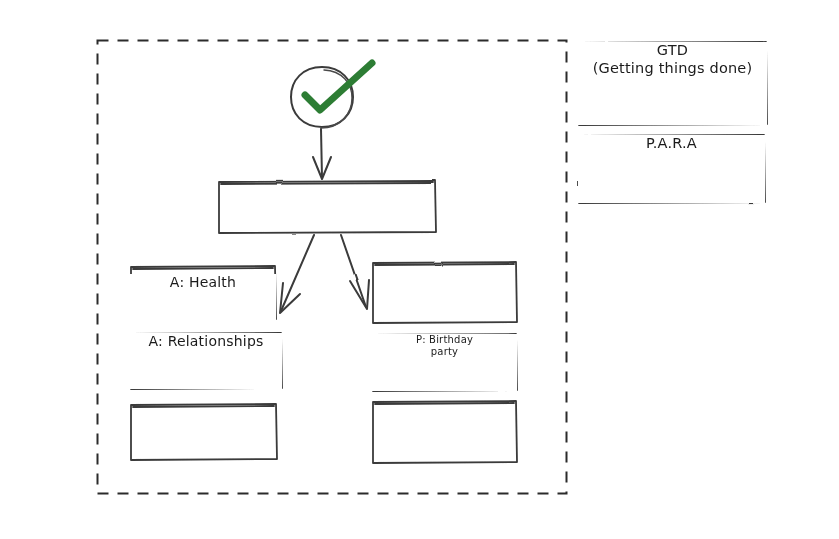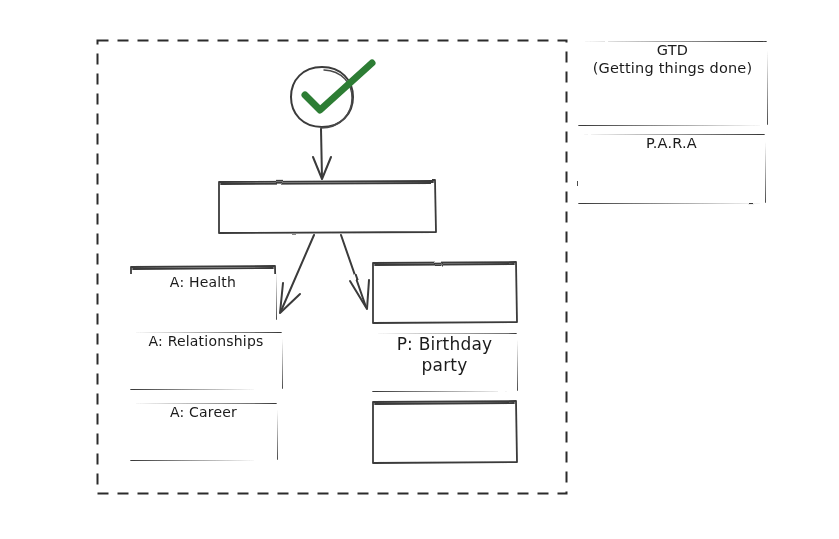--- a/index.html
+++ b/index.html
@@ -45,21 +45,21 @@
     width: 100%;
     padding: 0 6px;
     box-sizing: border-box;
     white-space: pre-line;
   }
   .node-inbox   { left: 218px; top: 181px; width: 218px; height: 52px; font-size: 14.5px; }
   .node-a1      { left: 130px; top: 274px; width: 146px; height: 54px; font-size: 14px; }
   .node-a2      { left: 130px; top: 333px; width: 152px; height: 56px; font-size: 14px; }
   .node-a3      { left: 130px; top: 404px; width: 147px; height: 56px; font-size: 14px; }
   .node-p1      { left: 372px; top: 262px; width: 145px; height: 61px; font-size: 14px; }
-  .node-p2      { left: 372px; top: 334px; width: 145px; height: 57px; font-size: 17px; }
+  .node-p2      { left: 372px; top: 334px; width: 145px; height: 57px; font-size: 10px; }
   .node-p3      { left: 372px; top: 401px; width: 145px; height: 61px; font-size: 14px; }
   .node-gtd     { left: 578px; top: 42px;  width: 189px; height: 83px; font-size: 14.5px; }
   .node-para    { left: 578px; top: 135px; width: 187px; height: 68px; font-size: 14.5px; }
 </style>
 </head>
 <body>
 
 <div id="canvas">
 
   <svg class="svg-layer" viewBox="0 0 839 539" xmlns="http://www.w3.org/2000/svg">
@@ -128,23 +128,20 @@
     </g>
   </svg>
 
 
   <div class="node node-a1">
     <span class="label">A: Health</span>
   </div>
   <div class="node node-a2">
     <span class="label">A: Relationships</span>
   </div>
-  <div class="node node-a3">
-    <span class="label">A: Career</span>
-  </div>
 
   <div class="node node-p2">
     <span class="label">P: Birthday
 party</span>
   </div>
 
   <div class="node node-gtd">
     <span class="label">GTD
 (Getting things done)</span>
   </div>

